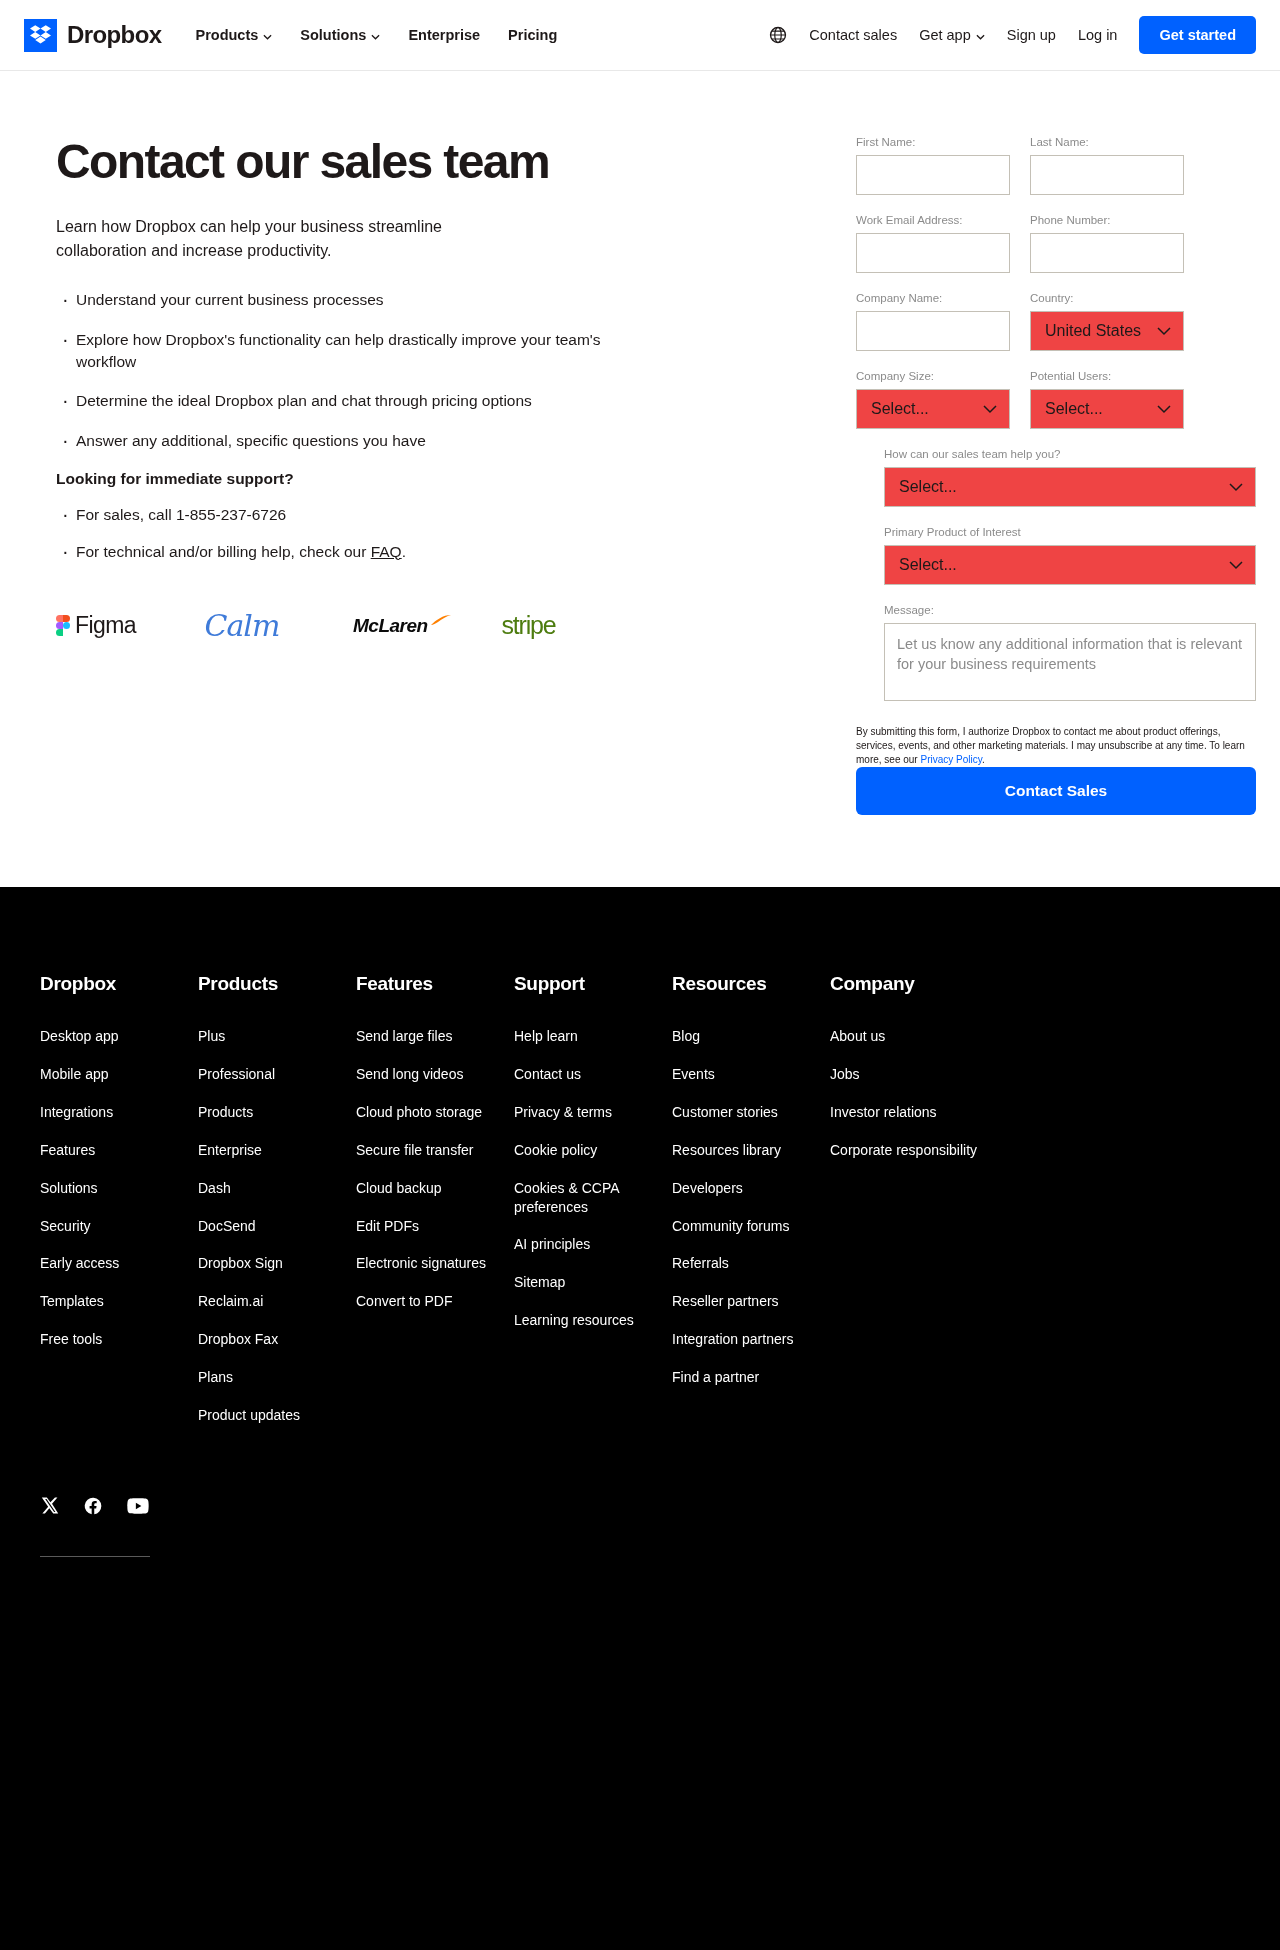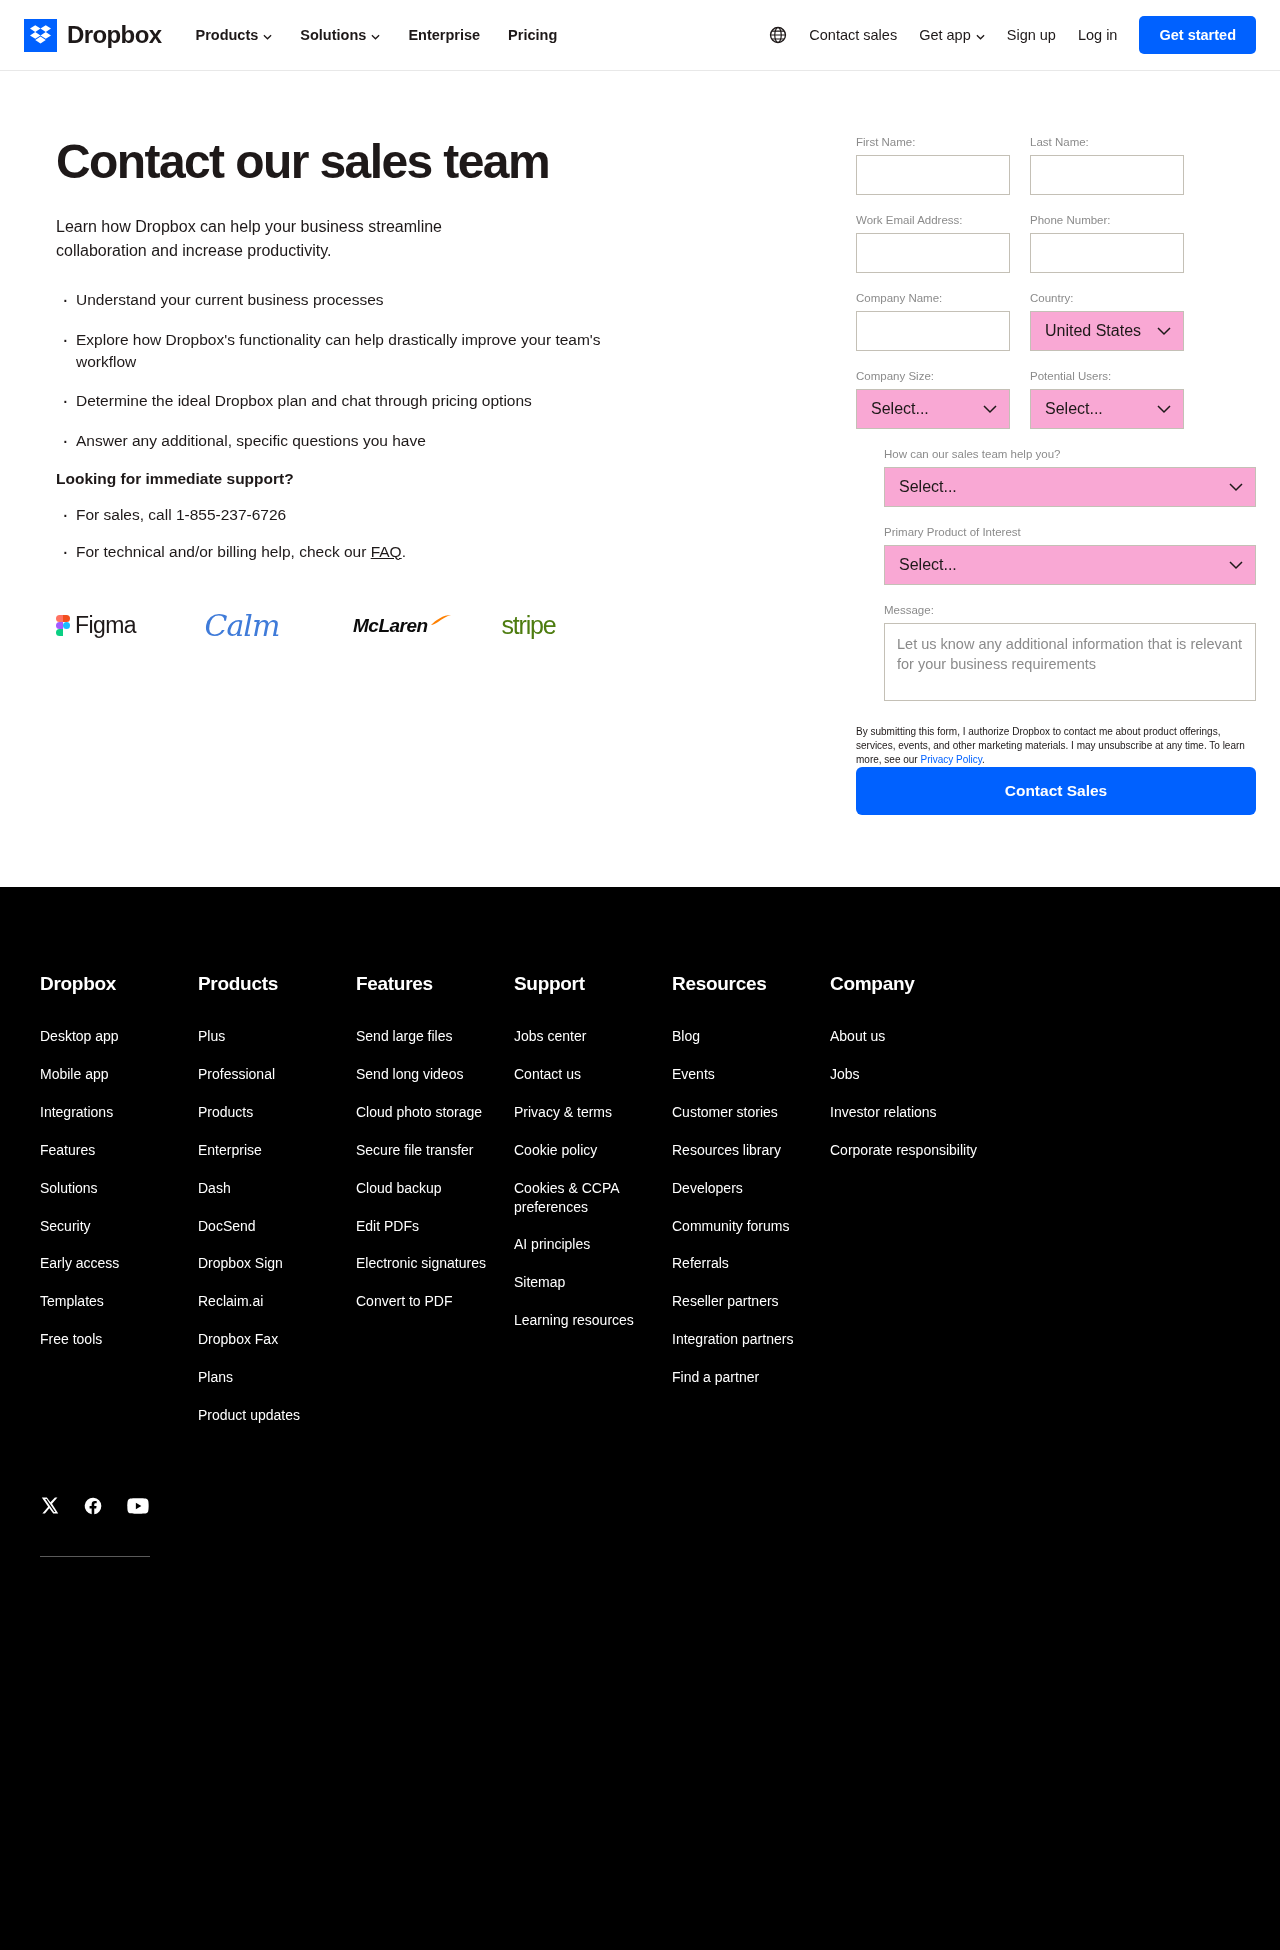--- a/index.html
+++ b/index.html
@@ -124,21 +124,21 @@
   .field-label {
     font-size: 11.5px; color: #8b8b8b; margin-bottom: 5px; display: block;
     line-height: 1.3;
   }
   .field input[type="text"] {
     width: 100%; height: 40px; border: 1px solid #c4c0b6; background: #fff;
     font-size: 14px; font-family: "Liberation Sans", sans-serif;
     padding: 0 10px; color: #1e1919; border-radius: 0;
   }
   .select-box {
-    width: 100%; height: 40px; border: 1px solid #c4c0b6; background: #f9a8d4;
+    width: 100%; height: 40px; border: 1px solid #c4c0b6; background: #ef4444;
     display: flex; align-items: center; justify-content: space-between;
     padding: 0 12px 0 14px; cursor: pointer;
   }
   .select-value { font-size: 16px; color: #1e1919; }
   .field textarea {
     width: 100%; height: 78px; border: 1px solid #c4c0b6; background: #fff;
     font-size: 14.5px; font-family: "Liberation Sans", sans-serif;
     padding: 10px 12px; color: #1e1919; resize: none; line-height: 1.42;
   }
   .field textarea::placeholder { color: #8b8b8b; }
@@ -437,21 +437,21 @@
         <a class="f-link">Cloud photo storage</a>
         <a class="f-link">Secure file transfer</a>
         <a class="f-link">Cloud backup</a>
         <a class="f-link">Edit PDFs</a>
         <a class="f-link">Electronic signatures</a>
         <a class="f-link">Convert to PDF</a>
       </div>
 
       <div class="f-col">
         <div class="f-head">Support</div>
-        <a class="f-link">Jobs center</a>
+        <a class="f-link">Help learn</a>
         <a class="f-link">Contact us</a>
         <a class="f-link">Privacy &amp; terms</a>
         <a class="f-link">Cookie policy</a>
         <a class="f-link">Cookies &amp; CCPA preferences</a>
         <a class="f-link">AI principles</a>
         <a class="f-link">Sitemap</a>
         <a class="f-link">Learning resources</a>
       </div>
 
       <div class="f-col">

